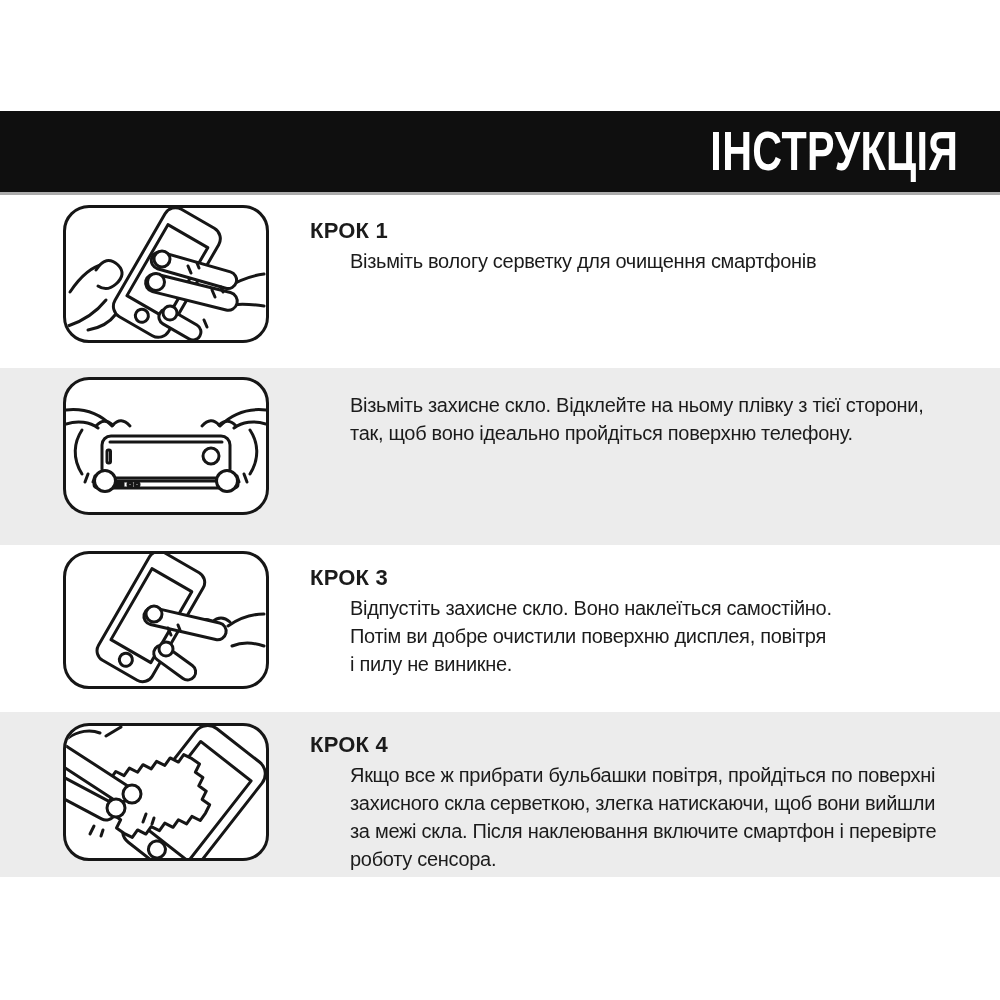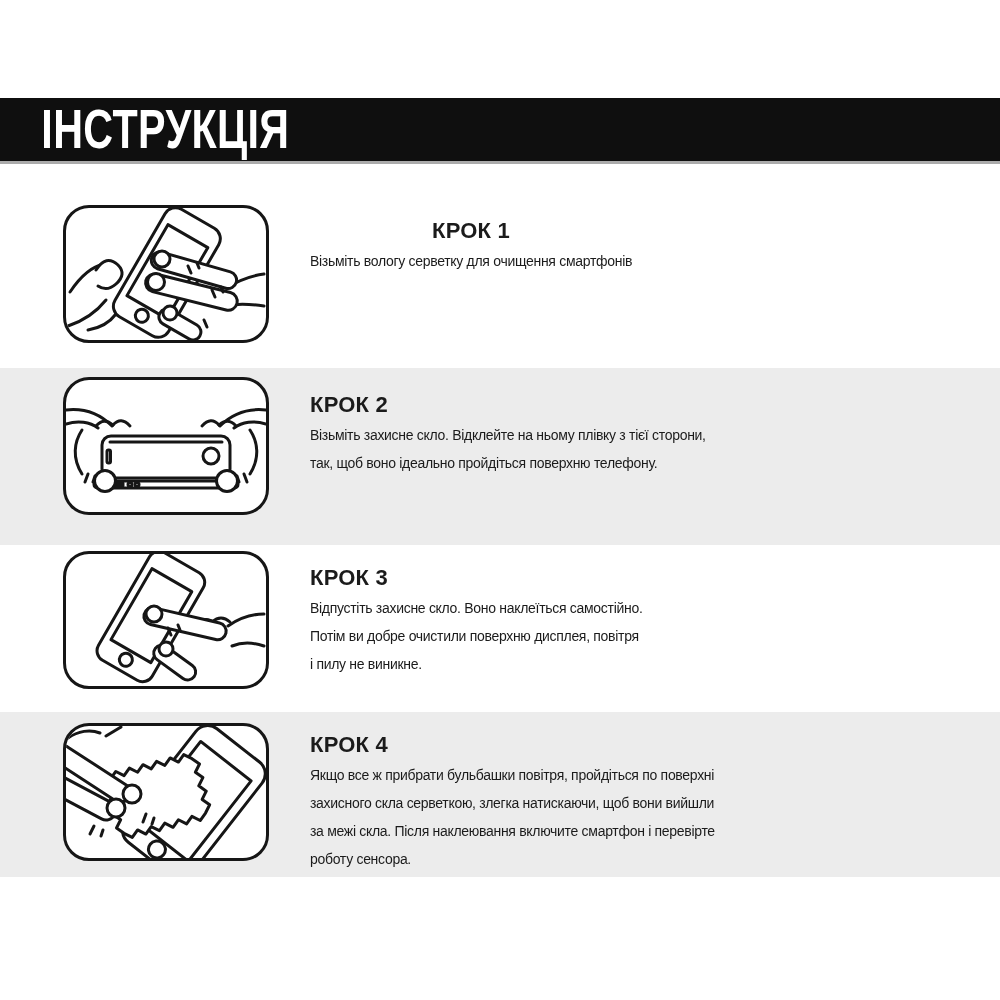--- a/index.html
+++ b/index.html
@@ -7,24 +7,24 @@
     --band-gray:#ececec;
     --ink:#1b1b1b;
     --line:#161616;
   }
   *{margin:0;padding:0;box-sizing:border-box;}
   body{background:#fff;font-family:"Liberation Sans", sans-serif;}
   #canvas{
     position:relative;width:1000px;height:1000px;background:#fff;overflow:hidden;
   }
   .banner{
-    position:absolute;left:0;top:98px;width:1000px;height:66px;
+    position:absolute;left:0;top:111px;width:1000px;height:84px;
     background:var(--banner-bg,#0f0f0f);
     border-bottom:3px solid #ababab;
-    display:flex;align-items:center;justify-content:flex-start;
+    display:flex;align-items:center;justify-content:flex-end;
   }
   .banner .title{
     color:#ffffff;font-weight:bold;font-size:55px;line-height:1;
     transform:scaleX(0.75);letter-spacing:0.5px;white-space:nowrap;
   }
   .band{position:absolute;left:0;width:1000px;background:var(--band-gray,#ececec);}
   .band.b2{top:368px;height:177px;}
   .band.b4{top:712px;height:165px;}
   .illu-box{
     position:absolute;left:63px;width:206px;height:138px;background:#ffffff;
@@ -32,23 +32,23 @@
   }
   .illu-box svg{display:block;width:200px;height:132px;}
   .illu-box .art{stroke:var(--line,#161616);stroke-width:3;fill:none;
     stroke-linecap:round;stroke-linejoin:round;}
   .step-text{position:absolute;left:310px;color:var(--ink,#1b1b1b);}
   .step-heading{
     font-size:22px;font-weight:bold;line-height:27px;letter-spacing:0.2px;
     margin-bottom:3px;white-space:nowrap;
   }
   .step-line{
-    font-size:14px;line-height:28px;letter-spacing:-0.3px;white-space:nowrap;
-  }
-  #t1{top:217px;text-align:center;} #t2{top:391px;} #t3{top:564px;} #t4{top:731px;}
+    font-size:20px;line-height:28px;letter-spacing:-0.3px;white-space:nowrap;margin-left:40px;
+  }
+  #t1{top:217px;} #t2{top:391px;} #t3{top:564px;} #t4{top:731px;}
   #b1{top:205px;} #b2{top:377px;} #b3{top:551px;} #b4{top:723px;}
 </style>
 </head>
 <body>
 
 <div id="canvas">
 
   <div class="band b2"></div>
   <div class="band b4"></div>
 
@@ -124,21 +124,20 @@
         <circle cx="39" cy="101" r="10.5" fill="#fff"></circle>
         <circle cx="161" cy="101" r="10.5" fill="#fff"></circle>
 
         <path d="M22,94 l-3,8 M29,96 l-2,6"></path>
         <path d="M178,94 l3,8 M171,96 l2,6"></path>
       </g>
     </svg>
   </div>
 
   <div class="step-text" id="t2">
-    <div class="step-heading">КРОК 2</div>
     <div class="step-line">Візьміть захисне скло. Відклейте на ньому плівку з тієї сторони,</div>
     <div class="step-line">так, щоб воно ідеально пройдіться поверхню телефону.</div>
   </div>
 
   <div class="illu-box" id="b3">
     <svg viewBox="0 0 200 132" aria-label="release-glass-finger-pressing-screen">
       <g class="art">
 
         <g transform="rotate(30 84 62)">
           <rect x="54" y="0" width="62" height="124" rx="11" fill="#fff"></rect>

